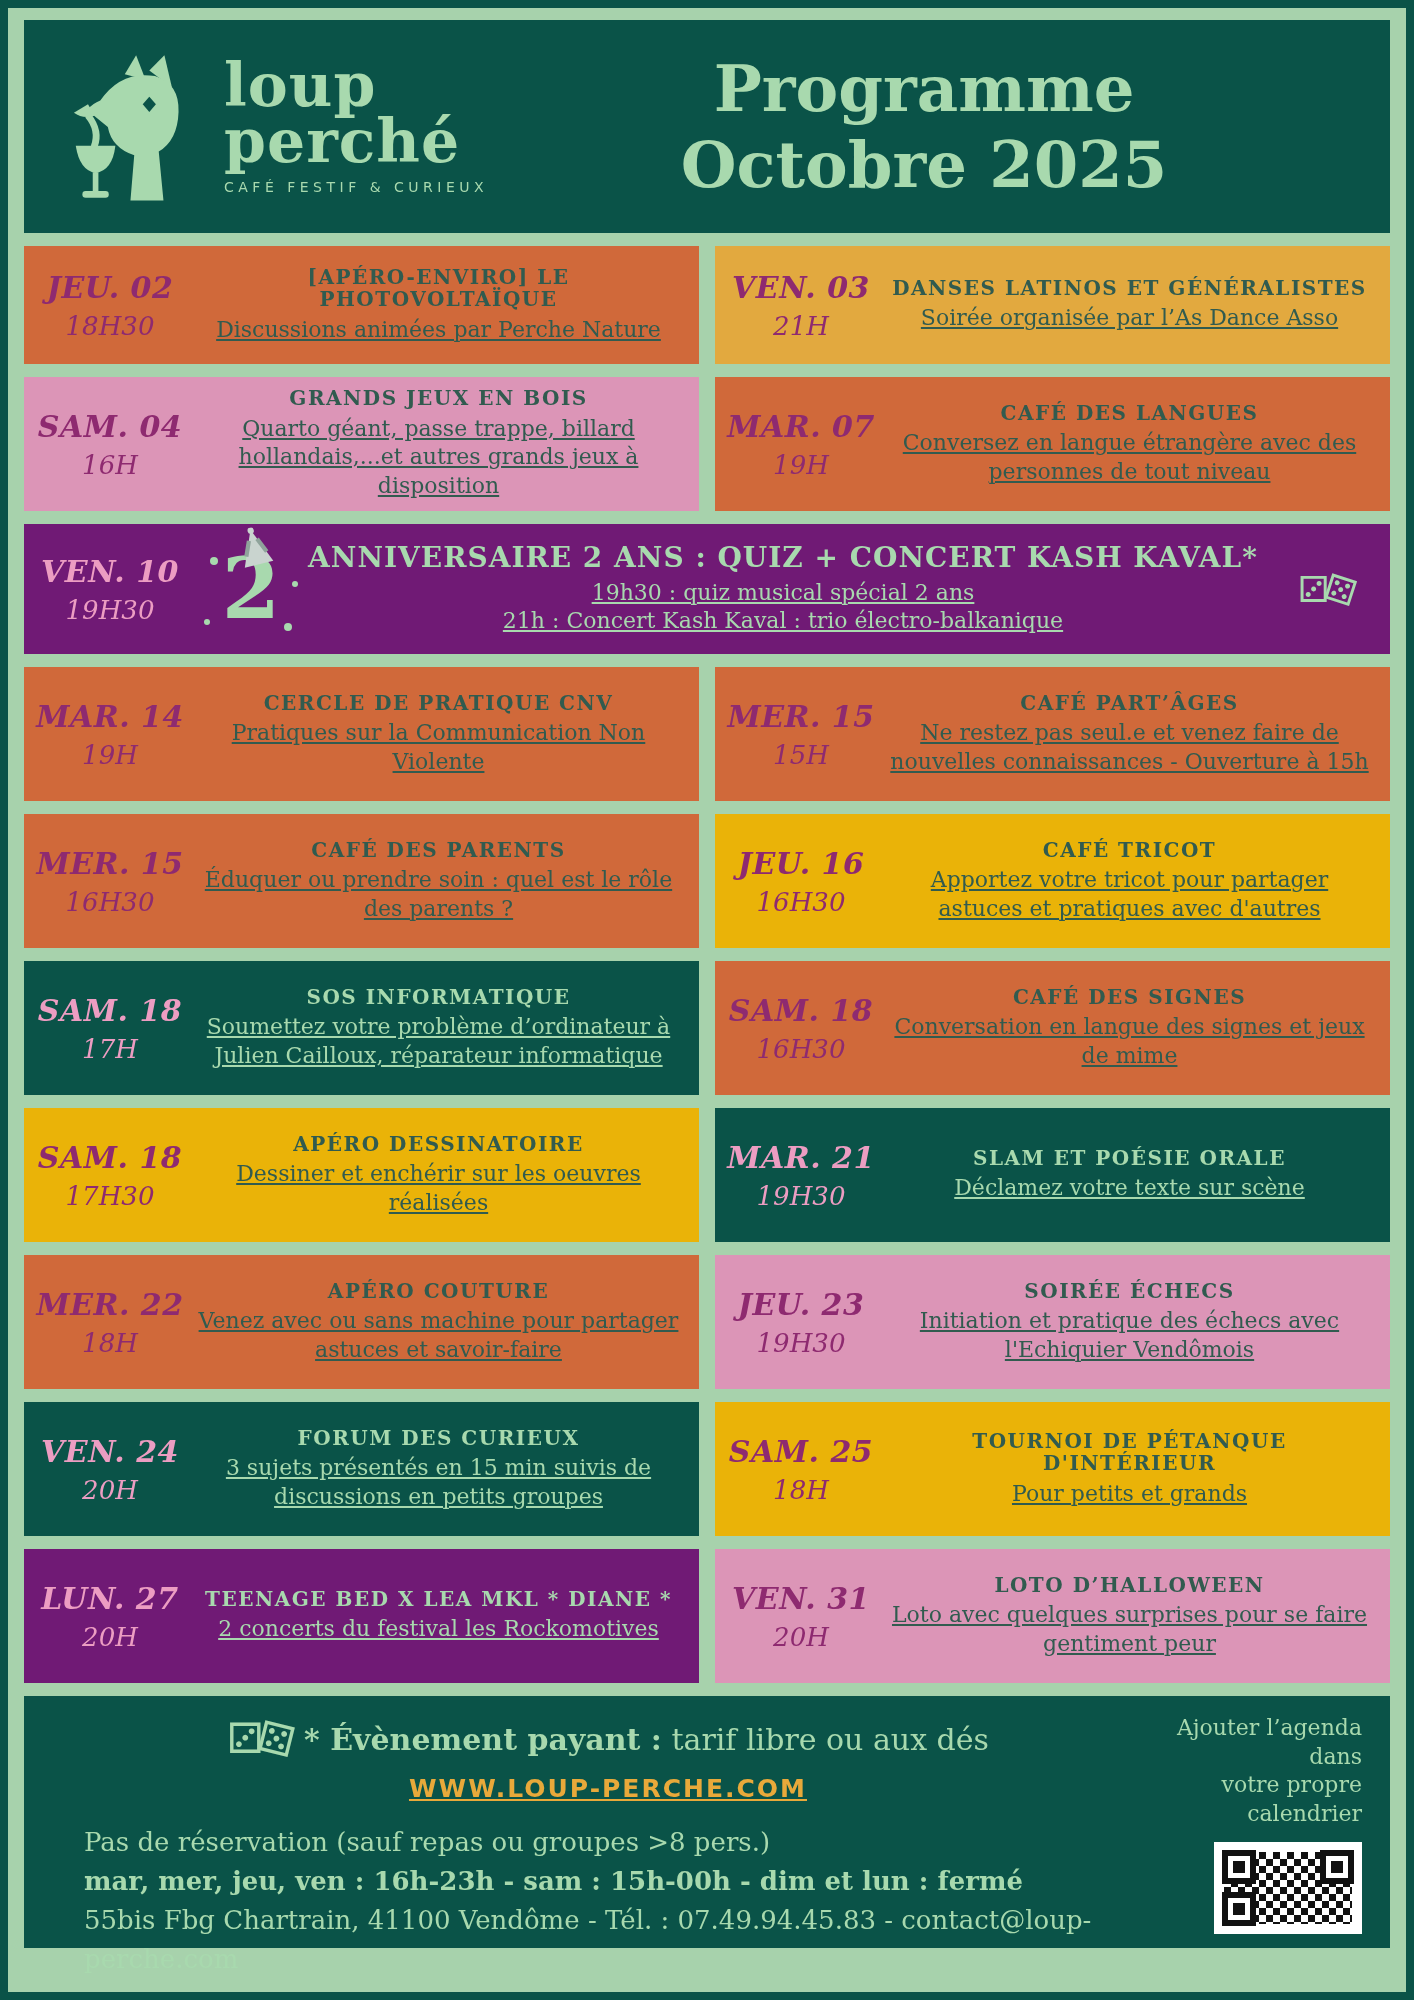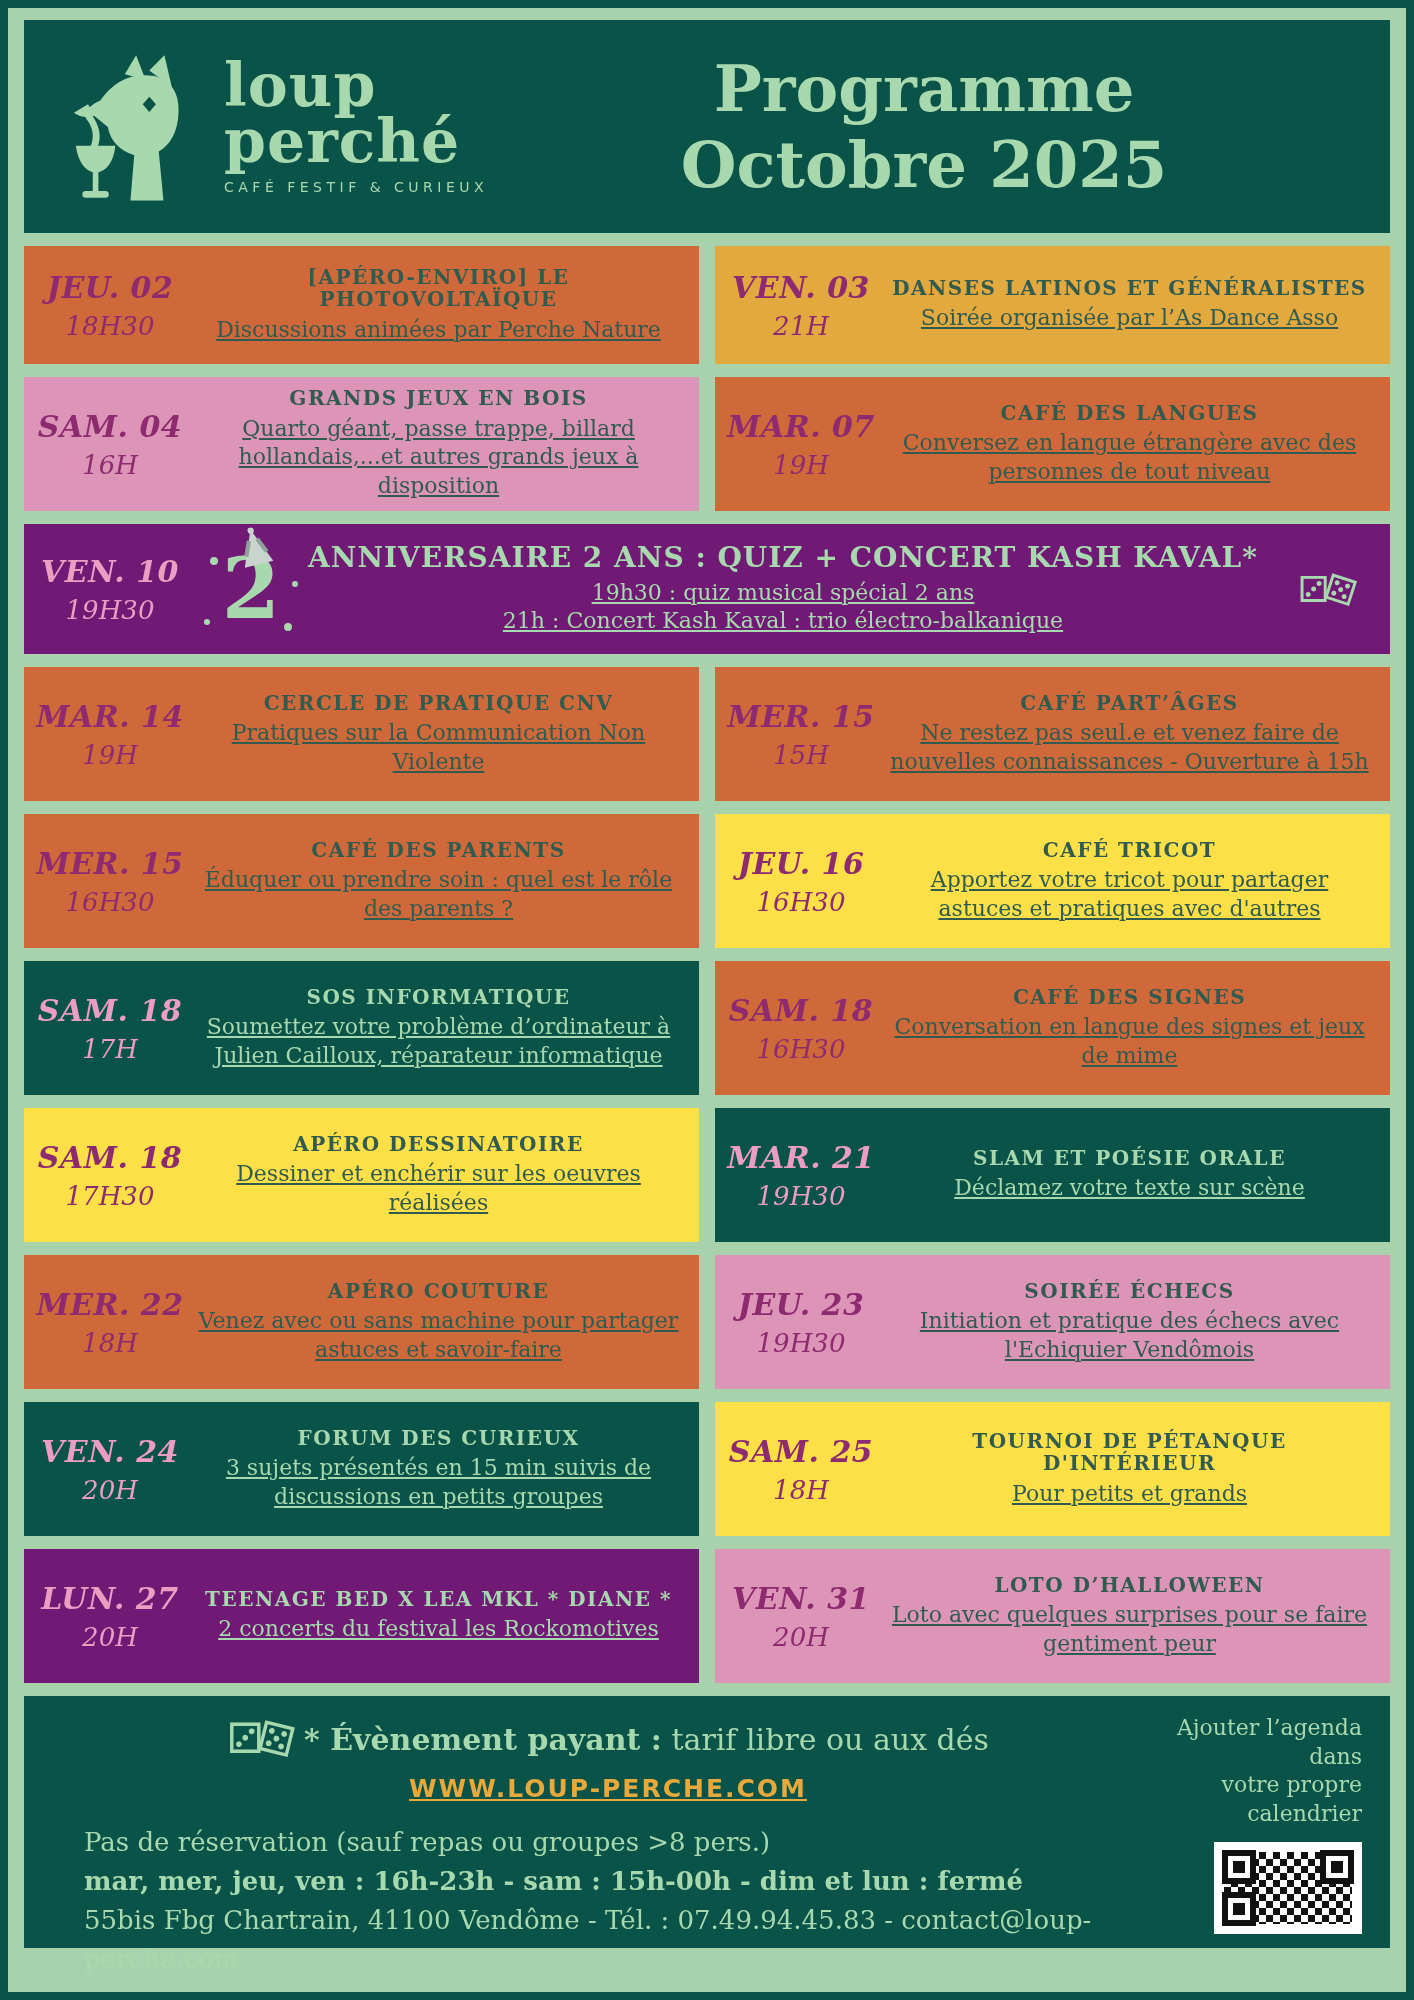--- a/index.html
+++ b/index.html
@@ -29,21 +29,21 @@
 
   
   .row{ display:flex; gap:16px; height:134px; margin-bottom:13px; }
   .row.r1{ height:118px; }
   .row.rfull{ height:130px; }
   .card{ flex:1; display:flex; align-items:center; overflow:hidden; }
 
   .card.orange { background:#d0693a; }
   .card.mustard{ background:#e2a93f; }
   .card.pink   { background:#dc95b7; }
-  .card.mint   { background:#fde047; }
+  .card.mint   { background:#eab308; }
   .card.dark   { background:#0a5348; }
   .card.purple { background:#701a75; }
 
   .date-block{ width:172px; flex-shrink:0; text-align:center; font-style:italic; color:#8e2a70; }
   .date{ font-size:30px; font-weight:bold; letter-spacing:.5px; }
   .time{ font-size:26px; margin-top:6px; }
   .card.dark .date-block, .card.purple .date-block{ color:#ec9dc2; }
 
   .content{ flex:1; text-align:center; padding:0 18px 0 0; color:#315b4f; }
   .title{

